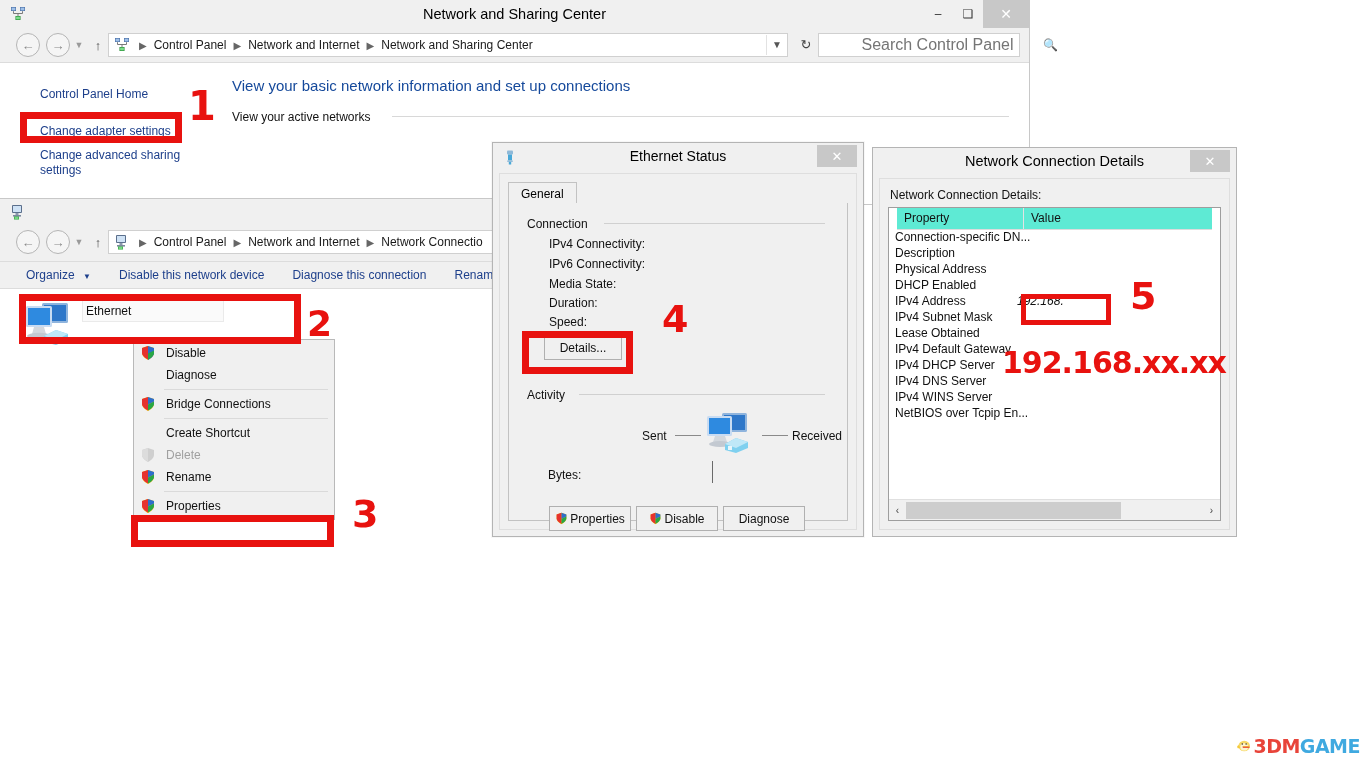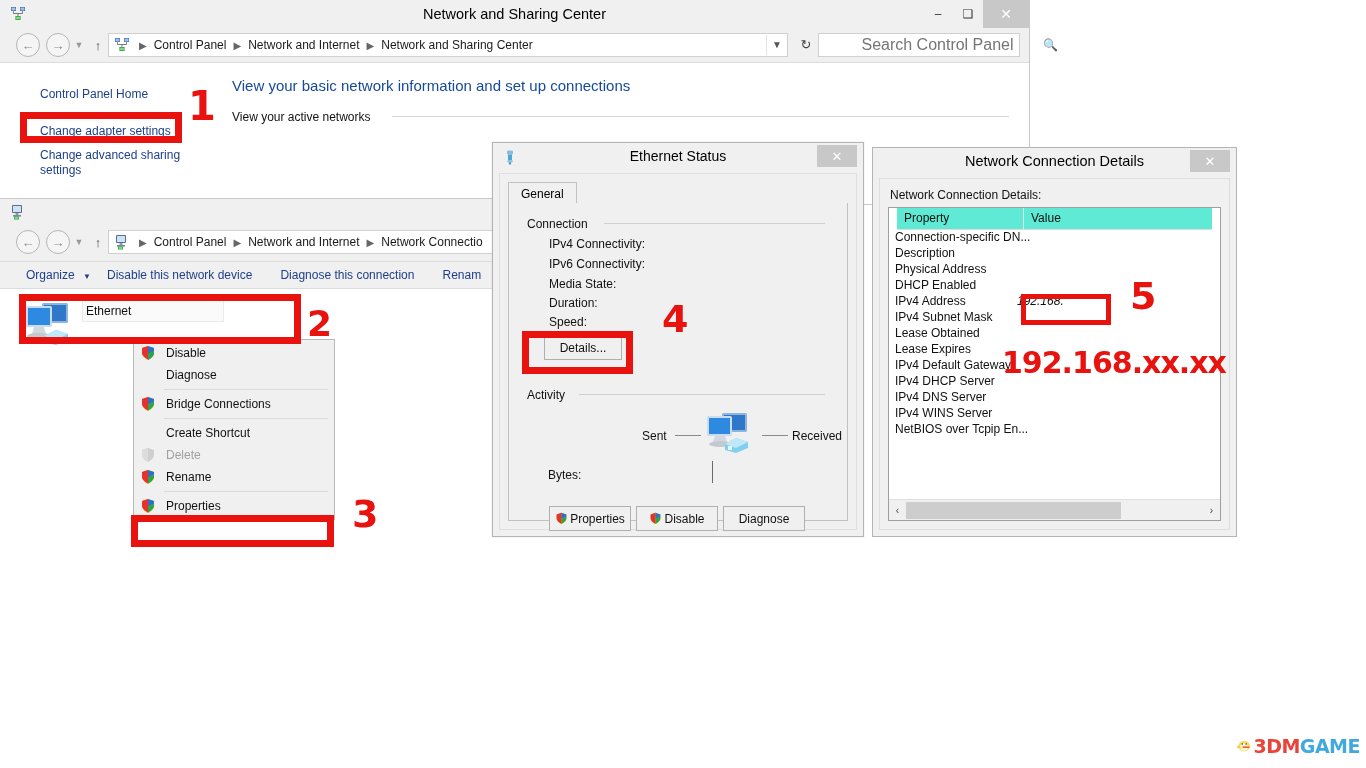--- a/index.html
+++ b/index.html
@@ -298,21 +298,21 @@
       <span class="crumbsep">▶</span>
       <span class="crumb">Network Connectio</span>
     </div>
   </div>
 
   <div class="toolbar">
     <div class="tbitem" style="margin-left:26px;">
       <span>Organize</span>
       <span class="tbcaret">▼</span>
     </div>
-    <div class="tbitem" style="margin-left:16px;">Disable this network device</div>
+    <div class="tbitem" style="margin-left:28px;">Disable this network device</div>
     <div class="tbitem" style="margin-left:28px;">Diagnose this connection</div>
     <div class="tbitem" style="margin-left:28px;">Renam</div>
   </div>
 
   <div class="listarea">
     <div class="adapter">
       <svg style="position:absolute;left:0;top:2px;width:56px;height:52px;" viewBox="0 0 56 52">
         <rect x="20" y="3" width="26" height="20" rx="1.5" fill="#8fb4dd"></rect>
         <rect x="22" y="5" width="22" height="16" fill="#2e77c9"></rect>
         <rect x="4" y="6" width="26" height="21" rx="1.5" fill="#c9dcf2"></rect>
@@ -484,21 +484,20 @@
         <div class="lvrow">Connection-specific DN...</div>
         <div class="lvrow">Description</div>
         <div class="lvrow">Physical Address</div>
         <div class="lvrow">DHCP Enabled</div>
         <div class="lvrow" style="position:relative;">
           <span>IPv4 Address</span>
           <span style="position:absolute;left:128px;top:0;font-style:italic;">192.168.</span>
         </div>
         <div class="lvrow">IPv4 Subnet Mask</div>
         <div class="lvrow">Lease Obtained</div>
-        <div class="lvrow">Lease Expires</div>
         <div class="lvrow">IPv4 Default Gateway</div>
         <div class="lvrow">IPv4 DHCP Server</div>
         <div class="lvrow">IPv4 DNS Server</div>
         <div class="lvrow">IPv4 WINS Server</div>
         <div class="lvrow">NetBIOS over Tcpip En...</div>
       </div>
       <div class="hscroll">
         <div class="hsarrow">‹</div>
         <div class="hstrack">
           <div class="hsthumb"></div>

